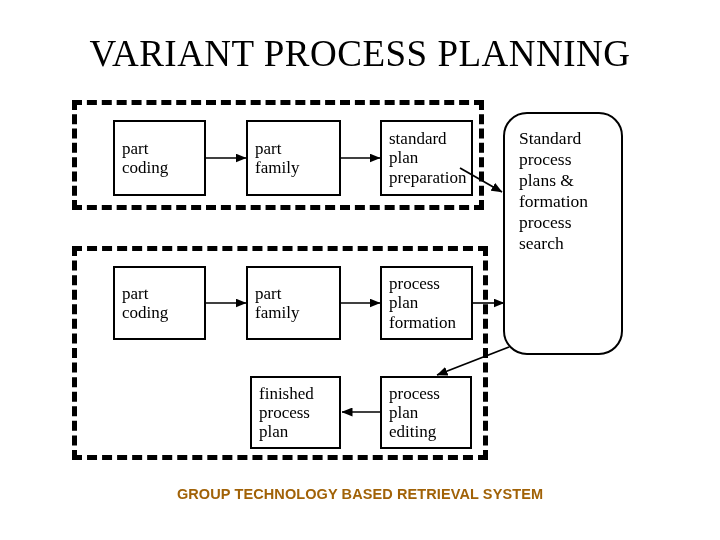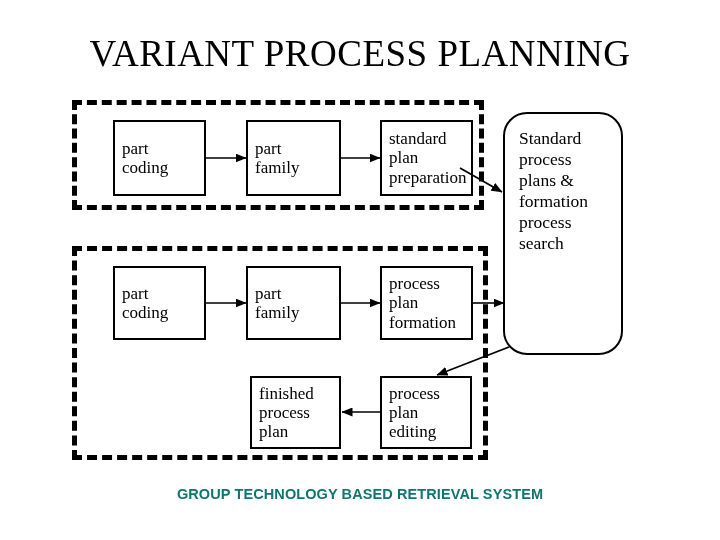--- a/index.html
+++ b/index.html
@@ -30,21 +30,21 @@
   }
   #caption {
     position: absolute;
     left: 0;
     top: 486px;
     width: 720px;
     text-align: center;
     font-family: "Liberation Sans", sans-serif;
     font-size: 14.5px;
     font-weight: bold;
-    color: #0f766e;
+    color: #a16207;
     letter-spacing: 0.1px;
   }
   .dashed-region {
     position: absolute;
     border: 5px dashed #000000;
     box-sizing: border-box;
     background: transparent;
   }
   #dashed-top {
     left: 72px;

